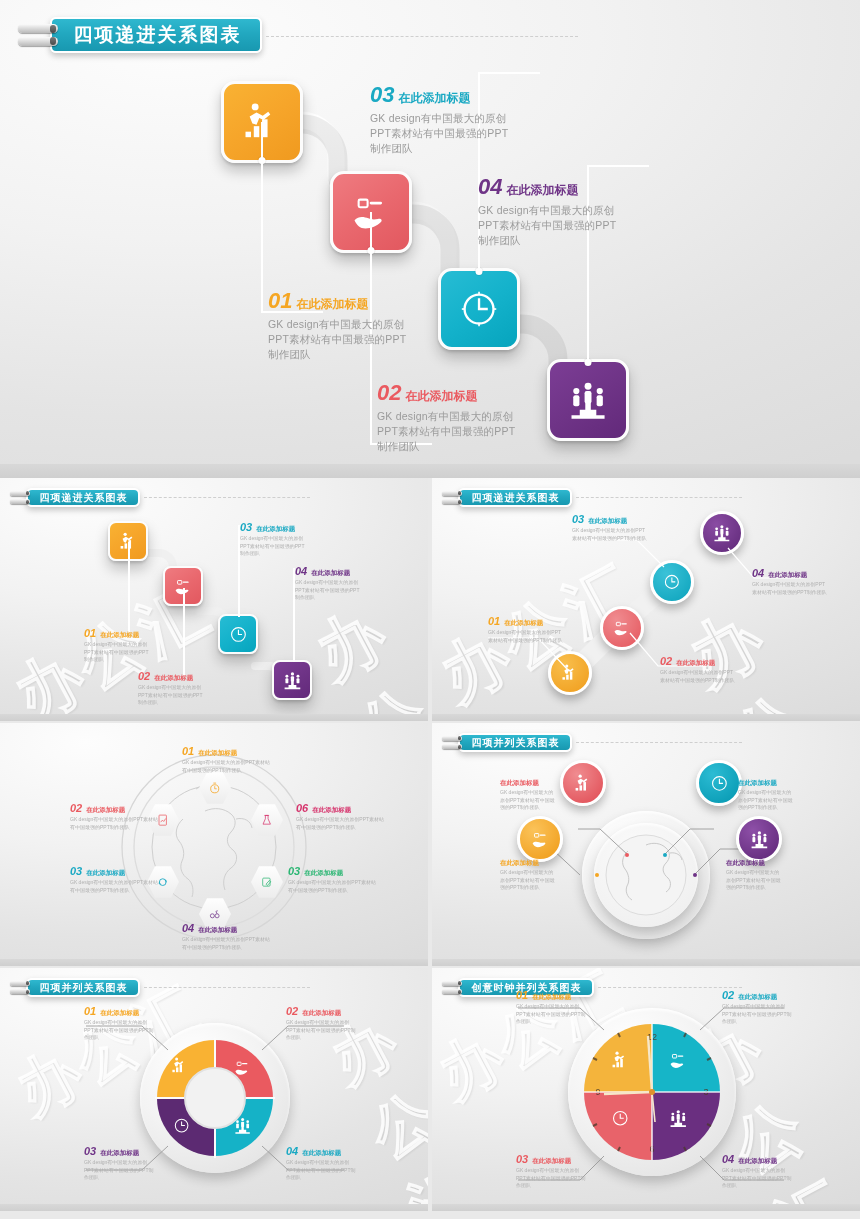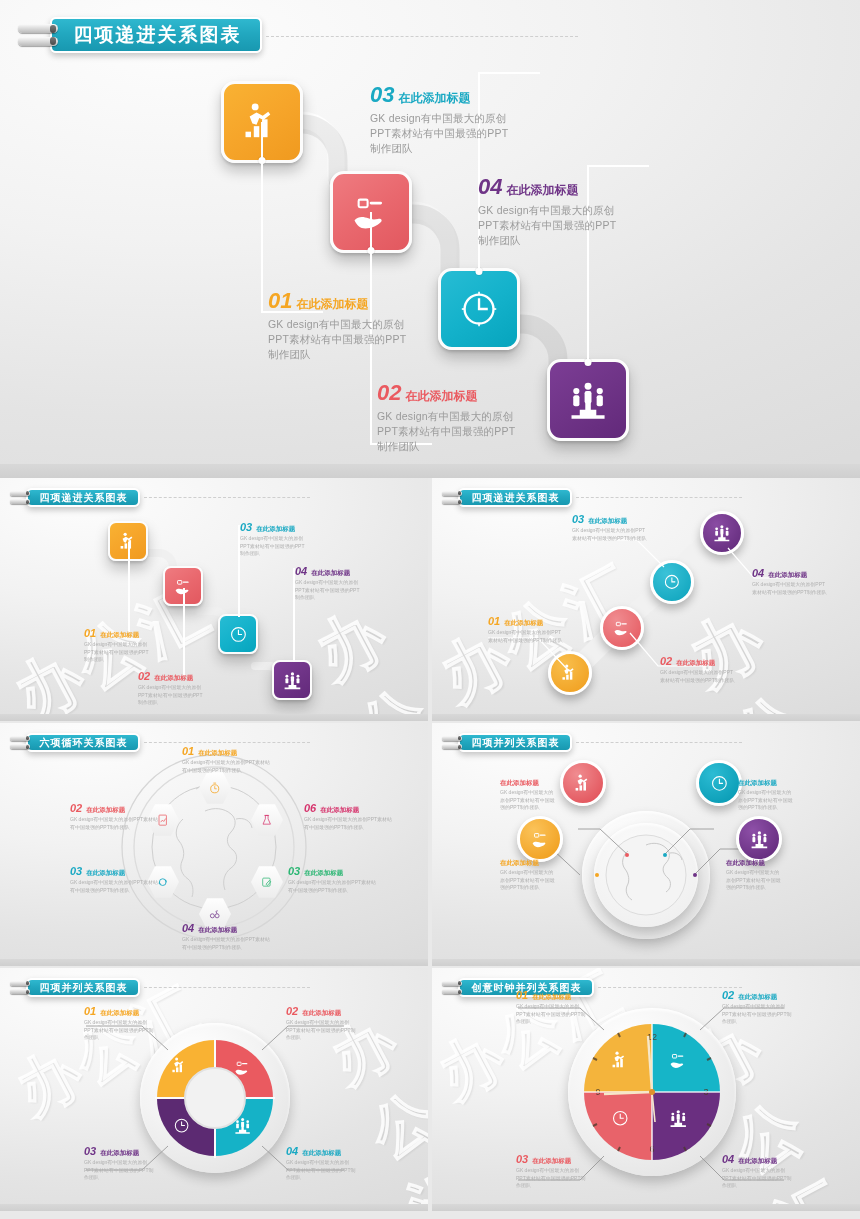--- a/index.html
+++ b/index.html
@@ -442,30 +442,20 @@
       <div class="callout c-purple" style="left:320px;top:90px;width:76px;">
         <div class="ttl">
             <span class="num">04</span>
             <span class="head">在此添加标题</span>
           </div>
         <div class="body">GK design有中国最大的原创PPT素材站有中国最强的PPT制作团队</div>
       </div>
     </div>
 
     <div class="slide cell" style="left:0;top:245px;">
-      <div class="ribbon">
-        <div class="rings">
-            <div class="ring"></div>
-            <div class="ring"></div>
-          </div>
-        <div class="plate">
-            <span>六项循环关系图表</span>
-          </div>
-        <div class="rule"></div>
-      </div>
 
       <svg class="track" viewBox="0 0 428 243">
         <circle cx="214" cy="124" r="92" fill="none" stroke="#d6d6d6" stroke-width="1.3"></circle>
         <circle cx="214" cy="124" r="80" fill="none" stroke="#dcdcdc" stroke-width="1.3"></circle>
         <circle cx="214" cy="124" r="62" fill="none" stroke="#cfcfcf" stroke-width="1"></circle>
         <g fill="none" stroke="#cfcfcf" stroke-width="1">
           <path d="M183 96 c-7 6 -9 16 -4 22 c5 6 6 14 3 20 c-3 7 0 14 6 18 c5 4 6 12 4 18"></path>
           <path d="M205 88 c9 -4 19 -3 26 3 c6 5 5 13 0 18 c-6 6 -4 14 2 18 c6 5 4 14 -2 18 c-7 5 -9 14 -6 22"></path>
           <path d="M236 96 c8 -2 15 2 16 9"></path>
           <path d="M196 66 c6 -4 14 -4 19 0"></path>
@@ -542,21 +532,21 @@
           </div>
         <div class="body">GK design有中国最大的原创PPT素材站有中国最强的PPT制作团队</div>
       </div>
       <div class="callout" style="left:288px;top:143px;width:92px;color:#2bb673;">
         <div class="ttl">
             <span class="num" style="color:#2bb673">03</span>
             <span class="head" style="color:#2bb673">在此添加标题</span>
           </div>
         <div class="body">GK design有中国最大的原创PPT素材站有中国最强的PPT制作团队</div>
       </div>
-      <div class="callout" style="left:304px;top:80px;width:92px;">
+      <div class="callout" style="left:296px;top:80px;width:92px;">
         <div class="ttl">
             <span class="num" style="color:#d6336c">06</span>
             <span class="head" style="color:#d6336c">在此添加标题</span>
           </div>
         <div class="body">GK design有中国最大的原创PPT素材站有中国最强的PPT制作团队</div>
       </div>
     </div>
 
     <div class="slide cell" style="left:432px;top:245px;">
       <div class="ribbon">

